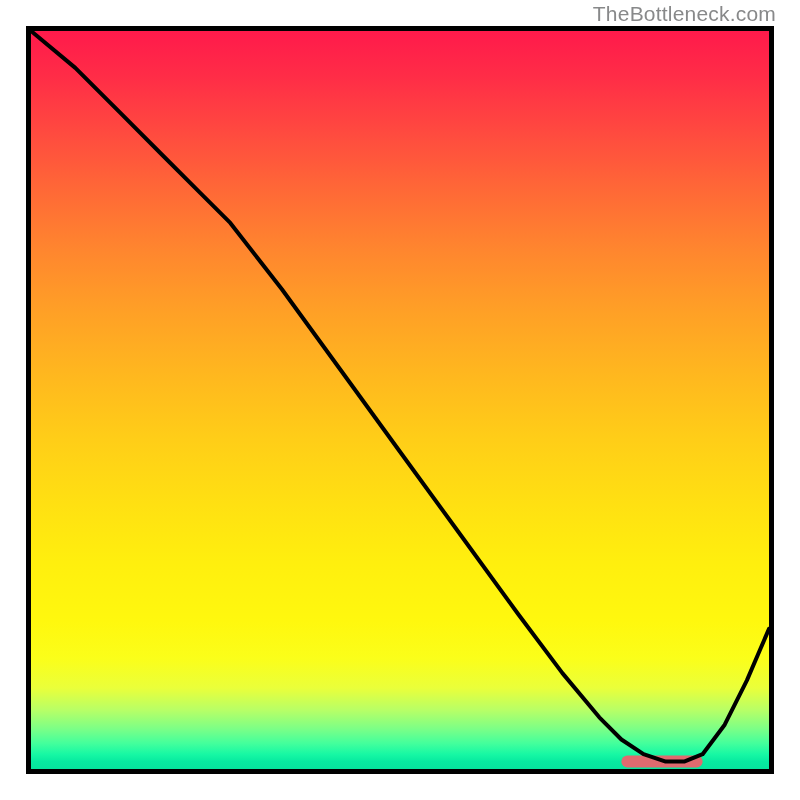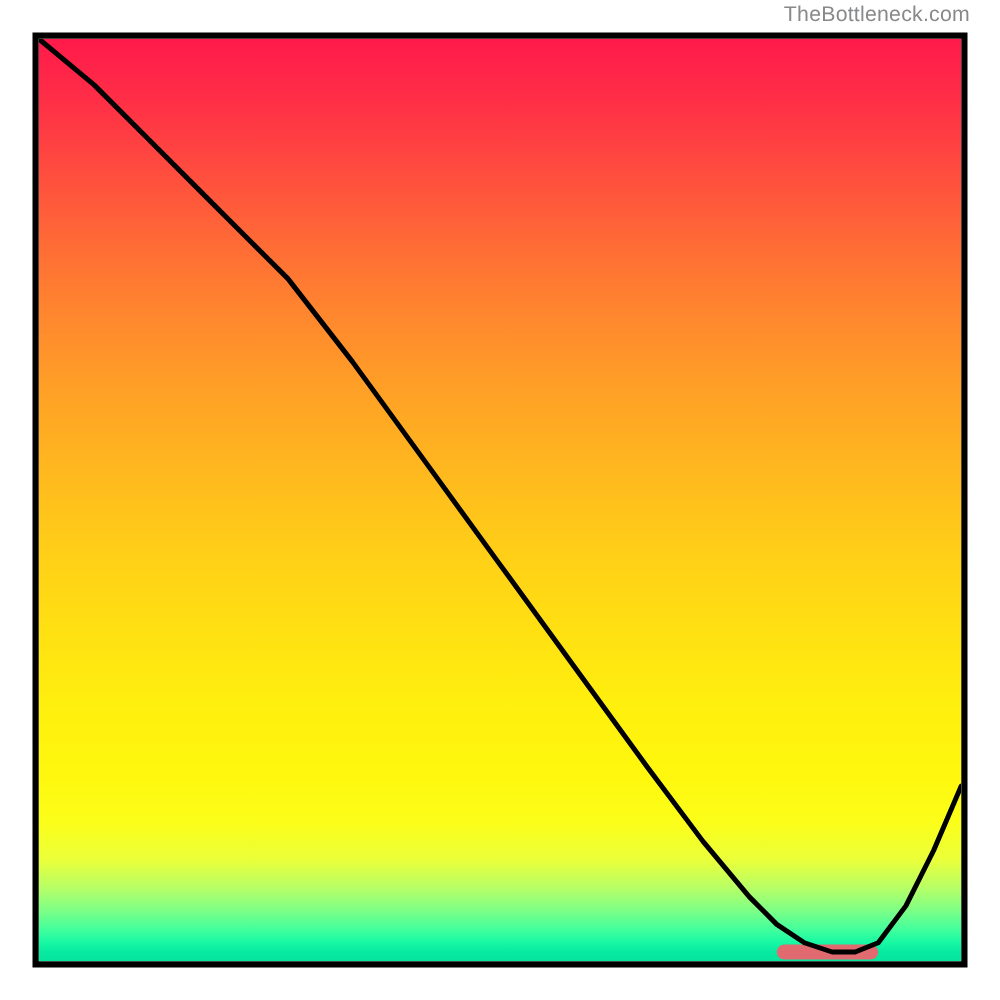--- a/index.html
+++ b/index.html
@@ -49,21 +49,21 @@
   .overlay-svg {
     position: absolute;
     inset: 0;
     width: 100%;
     height: 100%;
   }
   .watermark {
     position: absolute;
     top: 2px;
     right: 24px;
-    font-size: 17px;
+    font-size: 21px;
     font-weight: 500;
     color: #88898a;
     letter-spacing: 0.2px;
   }
 </style>
 </head>
 <body>
 
 <div class="watermark">TheBottleneck.com</div>
 

